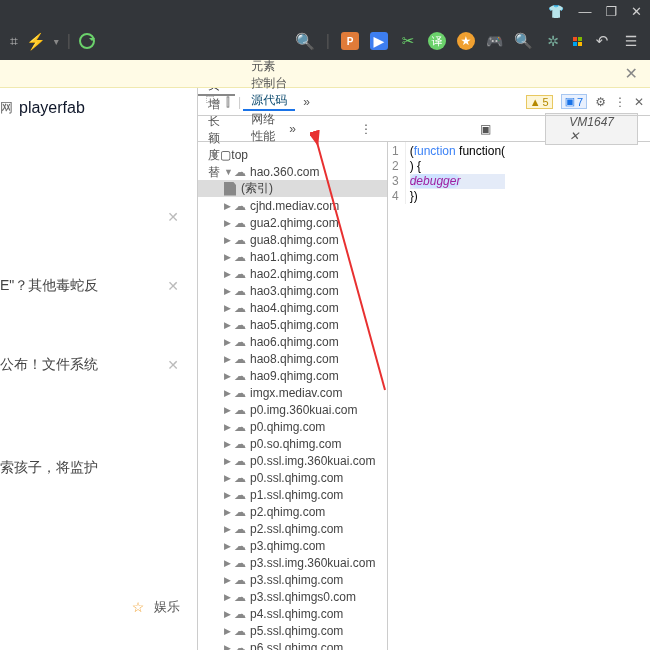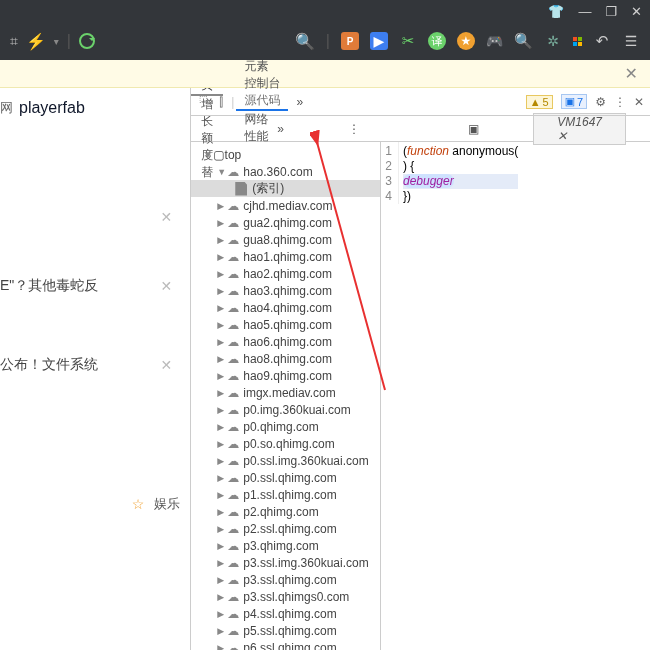--- a/index.html
+++ b/index.html
@@ -36,46 +36,46 @@
 .article { font-size:14px; color:#444; padding:6px 0 6px 0; position:relative; line-height:1.5; }
 .article .x { position:absolute; right:18px; top:50%; transform:translateY(-50%); color:#bbb; font-size:14px; }
 .thumb { width:72px; height:96px; background:#3a5a8a; position:absolute; left:125px; top:460px; overflow:hidden; display:flex; align-items:flex-end; }
 .thumb .t { color:#fff; font-size:11px; font-weight:bold; padding:2px; background:rgba(0,0,0,.3); }
 .cats { margin-top:108px; }
 .cat { display:flex; align-items:center; gap:8px; padding:6px 0 6px 130px; font-size:13px; color:#555; }
 .cat-ico { width:16px; height:16px; display:flex; align-items:center; justify-content:center; font-size:14px; }
 .devtools { flex:1; border-left:1px solid #ccc; display:flex; flex-direction:column; }
 .dt-tabs { height:28px; border-bottom:1px solid #ccc; display:flex; align-items:center; font-size:12px; color:#555; padding-left:6px; position:relative; }
 .dt-tabs .tab { padding:0 8px; height:100%; display:flex; align-items:center; cursor:pointer; }
-.dt-tabs .tab.active { color:#737373; border-bottom:2px solid #1a73e8; }
+.dt-tabs .tab.active { color:#0c4a6e; border-bottom:2px solid #1a73e8; }
 .dt-tabs .ico { width:16px; text-align:center; color:#666; }
 .dt-tabs .rmore { position:absolute; right:6px; display:flex; align-items:center; gap:8px; }
 .badge { display:flex; align-items:center; gap:2px; font-size:11px; padding:0 3px; border:1px solid; }
 .badge.warn { color:#b58900; border-color:#e8c860; background:#fdf6d8; }
 .badge.info { color:#1a73e8; border-color:#a7c7f2; background:#e8f0fe; }
 .dt-sub { height:26px; border-bottom:1px solid #ccc; display:flex; align-items:center; font-size:12px; color:#555;gap:44px; }
 .dt-sub .stab { padding:0 10px; height:100%; display:flex; align-items:center; }
 .dt-sub .stab.active { border-bottom:2px solid #888; color:#333; }
 .dt-body { flex:1; display:flex; overflow:hidden; }
 .tree { width:190px; border-right:1px solid #ccc; overflow-y:auto; font-size:12px; color:#444; padding:4px 0; }
 .tree-row { display:flex; align-items:center; padding:1px 0 1px 6px; height:17px; white-space:nowrap; }
 .tree-row .tri { width:10px; color:#888; font-size:9px; }
 .tree-row .cloud { margin-right:4px; color:#888; font-size:12px; }
 .tree-row.sel { background:#dcdcdc; }
 .tree-row.d1 { padding-left:12px; }
 .tree-row.d2 { padding-left:26px; }
-.tree-row.d3 { padding-left:44px; }
+.tree-row.d3 { padding-left:26px; }
 .fileico { width:12px; height:14px; background:#888; margin-right:5px; clip-path:polygon(0 0,75% 0,100% 25%,100% 100%,0 100%); }
 .codepane { flex:1; display:flex; flex-direction:column; }
 .code { font-family:Consolas,monospace; font-size:12px; display:flex; }
 .gutter { background:#fff; color:#888; text-align:right; padding:2px 6px 0 4px; border-right:1px solid #eee; }
 .gutter div { height:15px; }
 .lines { padding:2px 0 0 4px; }
 .lines div { height:15px; white-space:pre; }
-.kw { color:#c2410c; font-style:italic; }
+.kw { color:#3b82f6; }
 .debugger { background:#cfe2ff; color:#a020a0; font-style:italic; display:inline;border-radius:7px; }
 .arrow { position:absolute; left:310px; top:130px; pointer-events:none; }
 </style>
 </head>
 <body>
 
 <div class="titlebar">
   <span>👕</span>
   <span>—</span>
   <span>❐</span>
@@ -121,20 +121,21 @@
     <div class="leftinput">
       <span>网</span>
       <span>playerfab</span>
     </div>
     <div class="articles">
       <div class="article">
           <span class="x">✕</span>
         </div>
       <div class="article" style="margin-top:46px"><span>E"？其他毒蛇反</span><span class="x">✕</span></div>
       <div class="article" style="margin-top:46px"><span>公布！文件系统</span><span class="x">✕</span></div>
+      <div class="article" style="margin-top:70px"><span>索孩子，将监护</span></div>
     </div>
     <div class="cats" id="cats">
         <div class="cat">
           <span class="cat-ico" style="color:#f0a030">☆</span>
           <span>娱乐</span>
         </div>
       </div>
   </div>
 
   <div class="devtools">
@@ -161,21 +162,21 @@
     <div class="dt-sub">
       <span id="stabs">
           <span class="stab active">网页</span>
           <span class="stab">增长额度</span>
           <span class="stab">替换</span>
         </span>
       <span class="stab">»</span>
       <span class="stab">⋮</span>
       <span style="flex:1"></span>
       <span class="stab">▣</span>
-      <span class="ctab" style="font-style:italic;background:#f3f3f3;border:1px solid #ccc;padding:1px 23px;margin-right:24px">
+      <span class="ctab" style="font-style:italic;background:#f3f3f3;border:1px solid #ccc;padding:1px 23px;margin-right:12px">
         <span>VM1647</span> <span>✕</span>
       </span>
     </div>
     <div class="dt-body">
       <div class="tree">
         <div class="tree-row d1"><span class="tri">▼</span>▢ <span>top</span></div>
         <div class="tree-row d2">
             <span class="tri">▼</span>
             <span class="cloud">☁</span>
             <span>hao.360.com</span>
@@ -216,21 +217,21 @@
       </div>
       <div class="codepane">
         <div class="code">
           <div class="gutter">
               <div>1</div>
               <div>2</div>
               <div>3</div>
               <div>4</div>
             </div>
           <div class="lines">
-            <div><span>(</span><span class="kw">function</span><span> anonymous(</span></div>
+            <div><span>(</span><span class="kw">function</span><span> function(</span></div>
             <div>) {</div>
             <div style="background:#e4ebf8;width:100%"><span class="debugger">debugger</span></div>
             <div>})</div>
           </div>
         </div>
       </div>
     </div>
   </div>
 </div>
 

